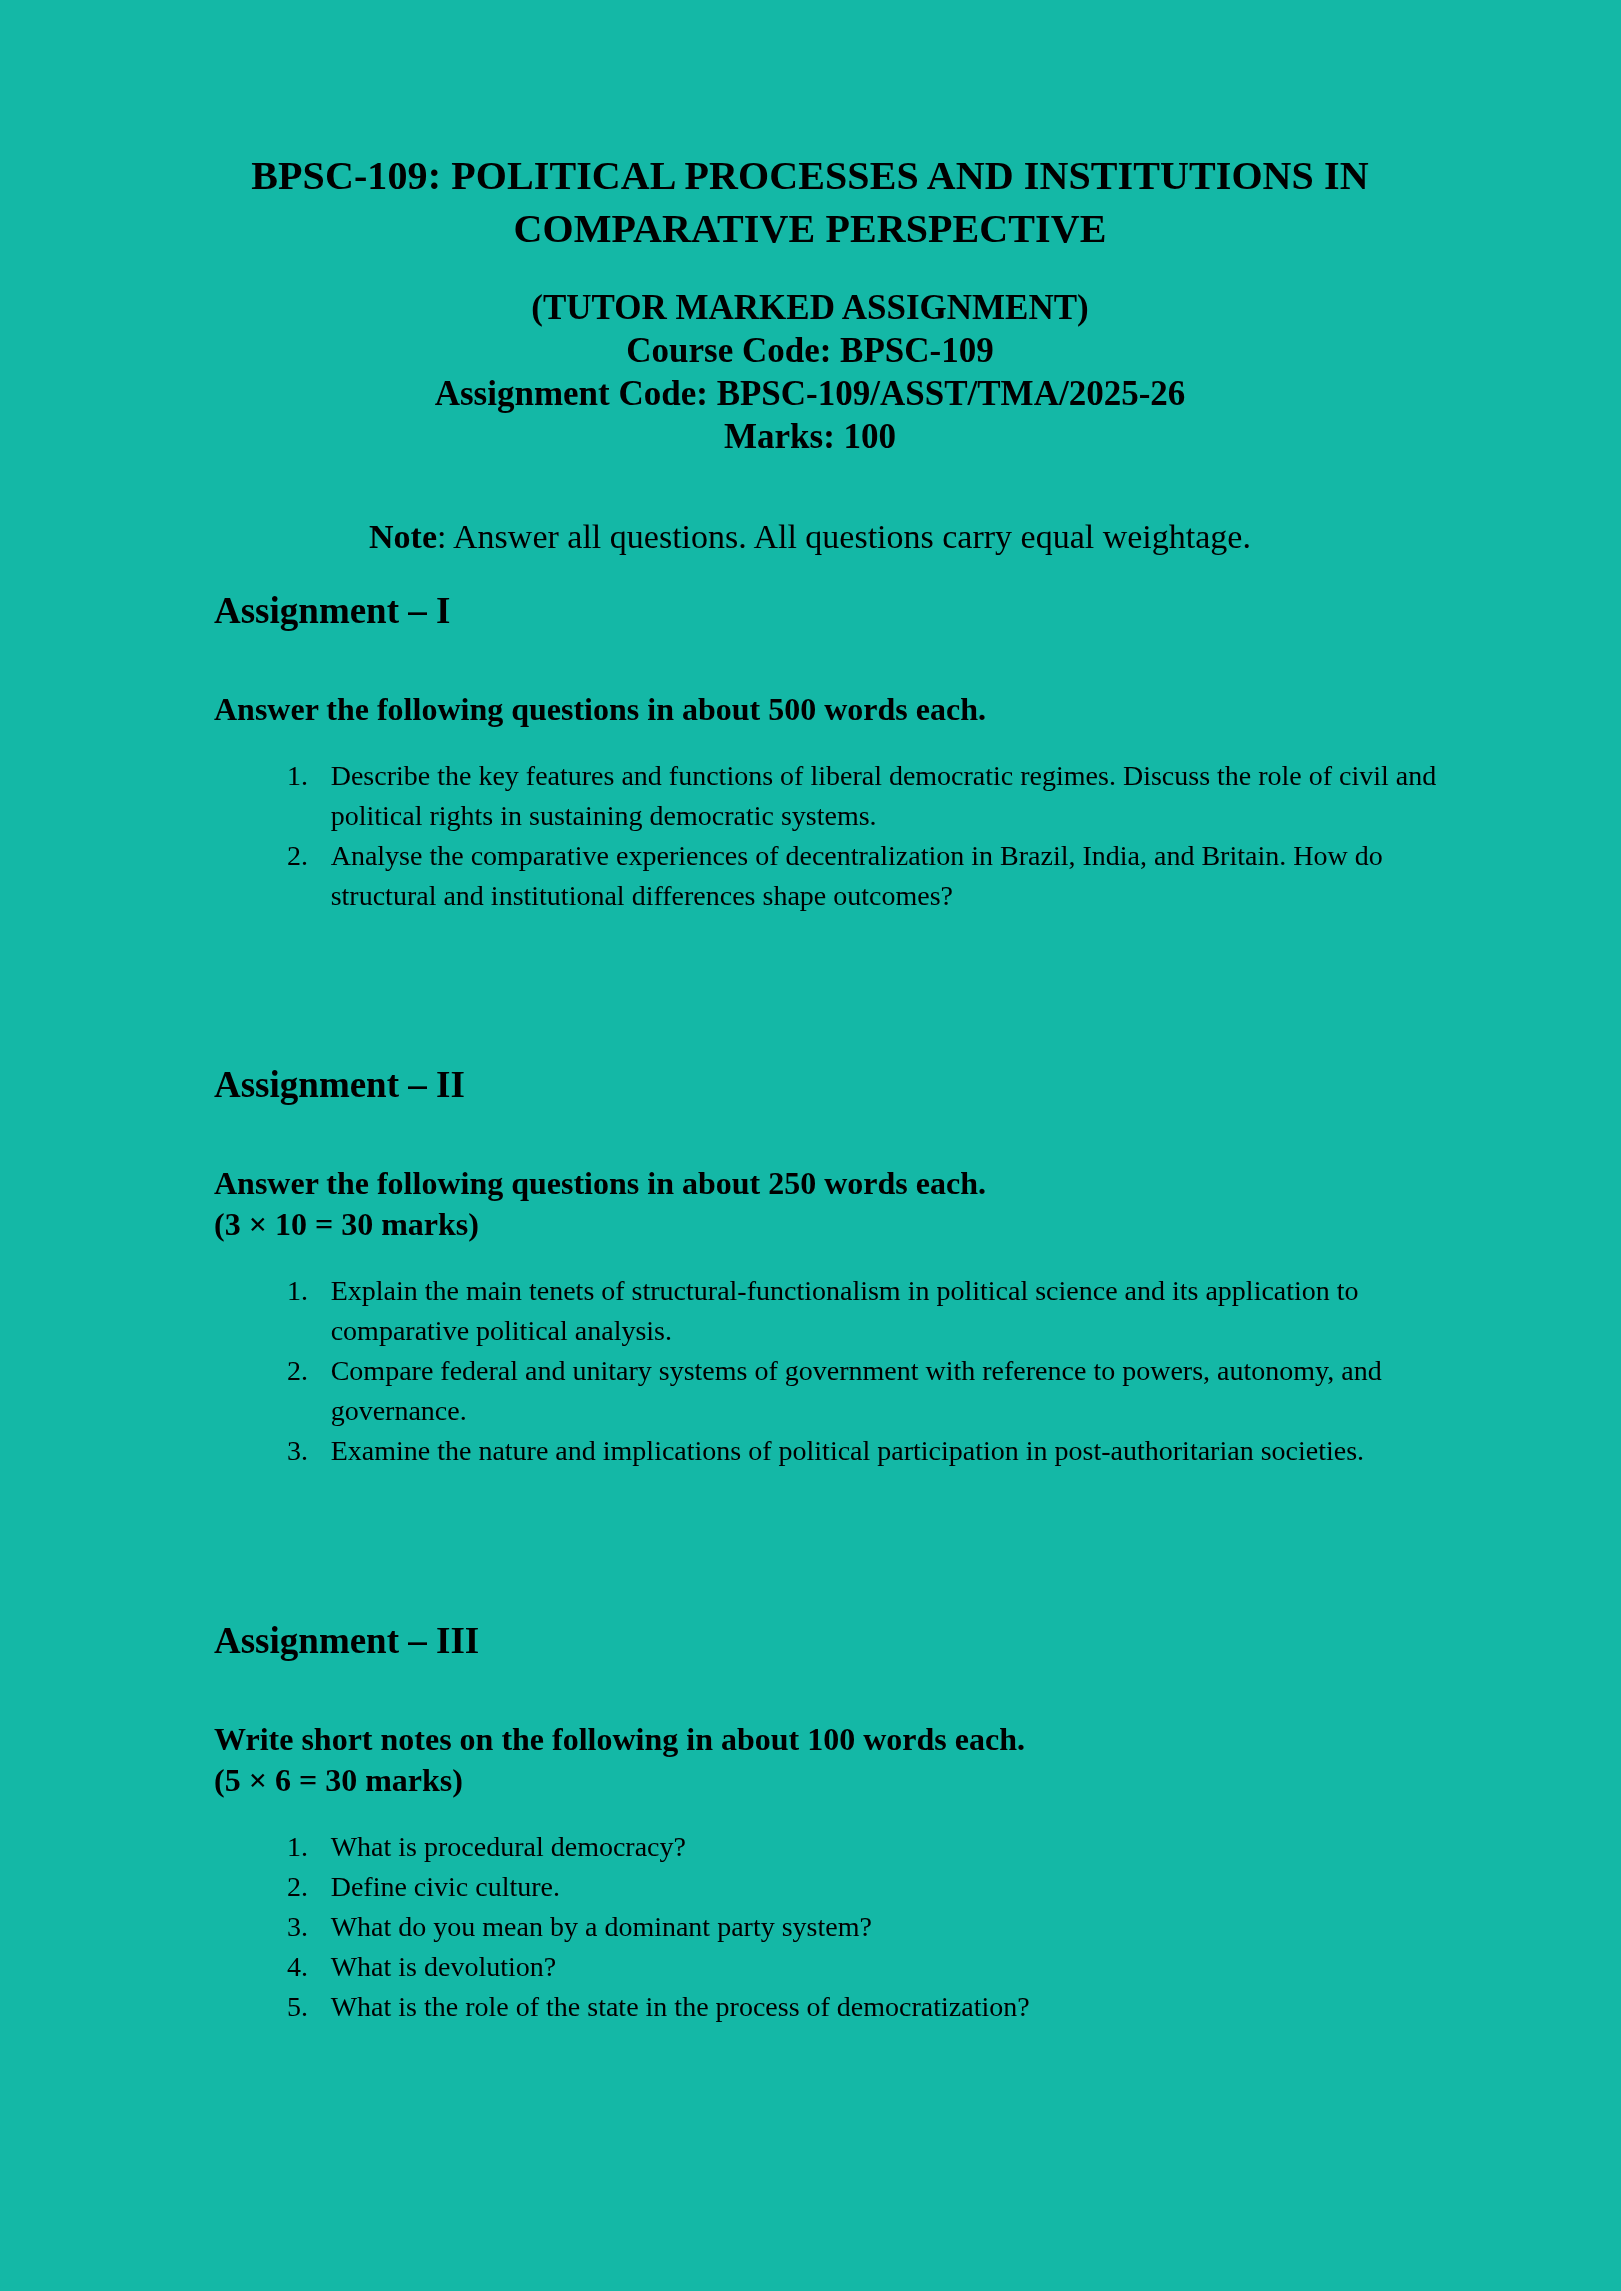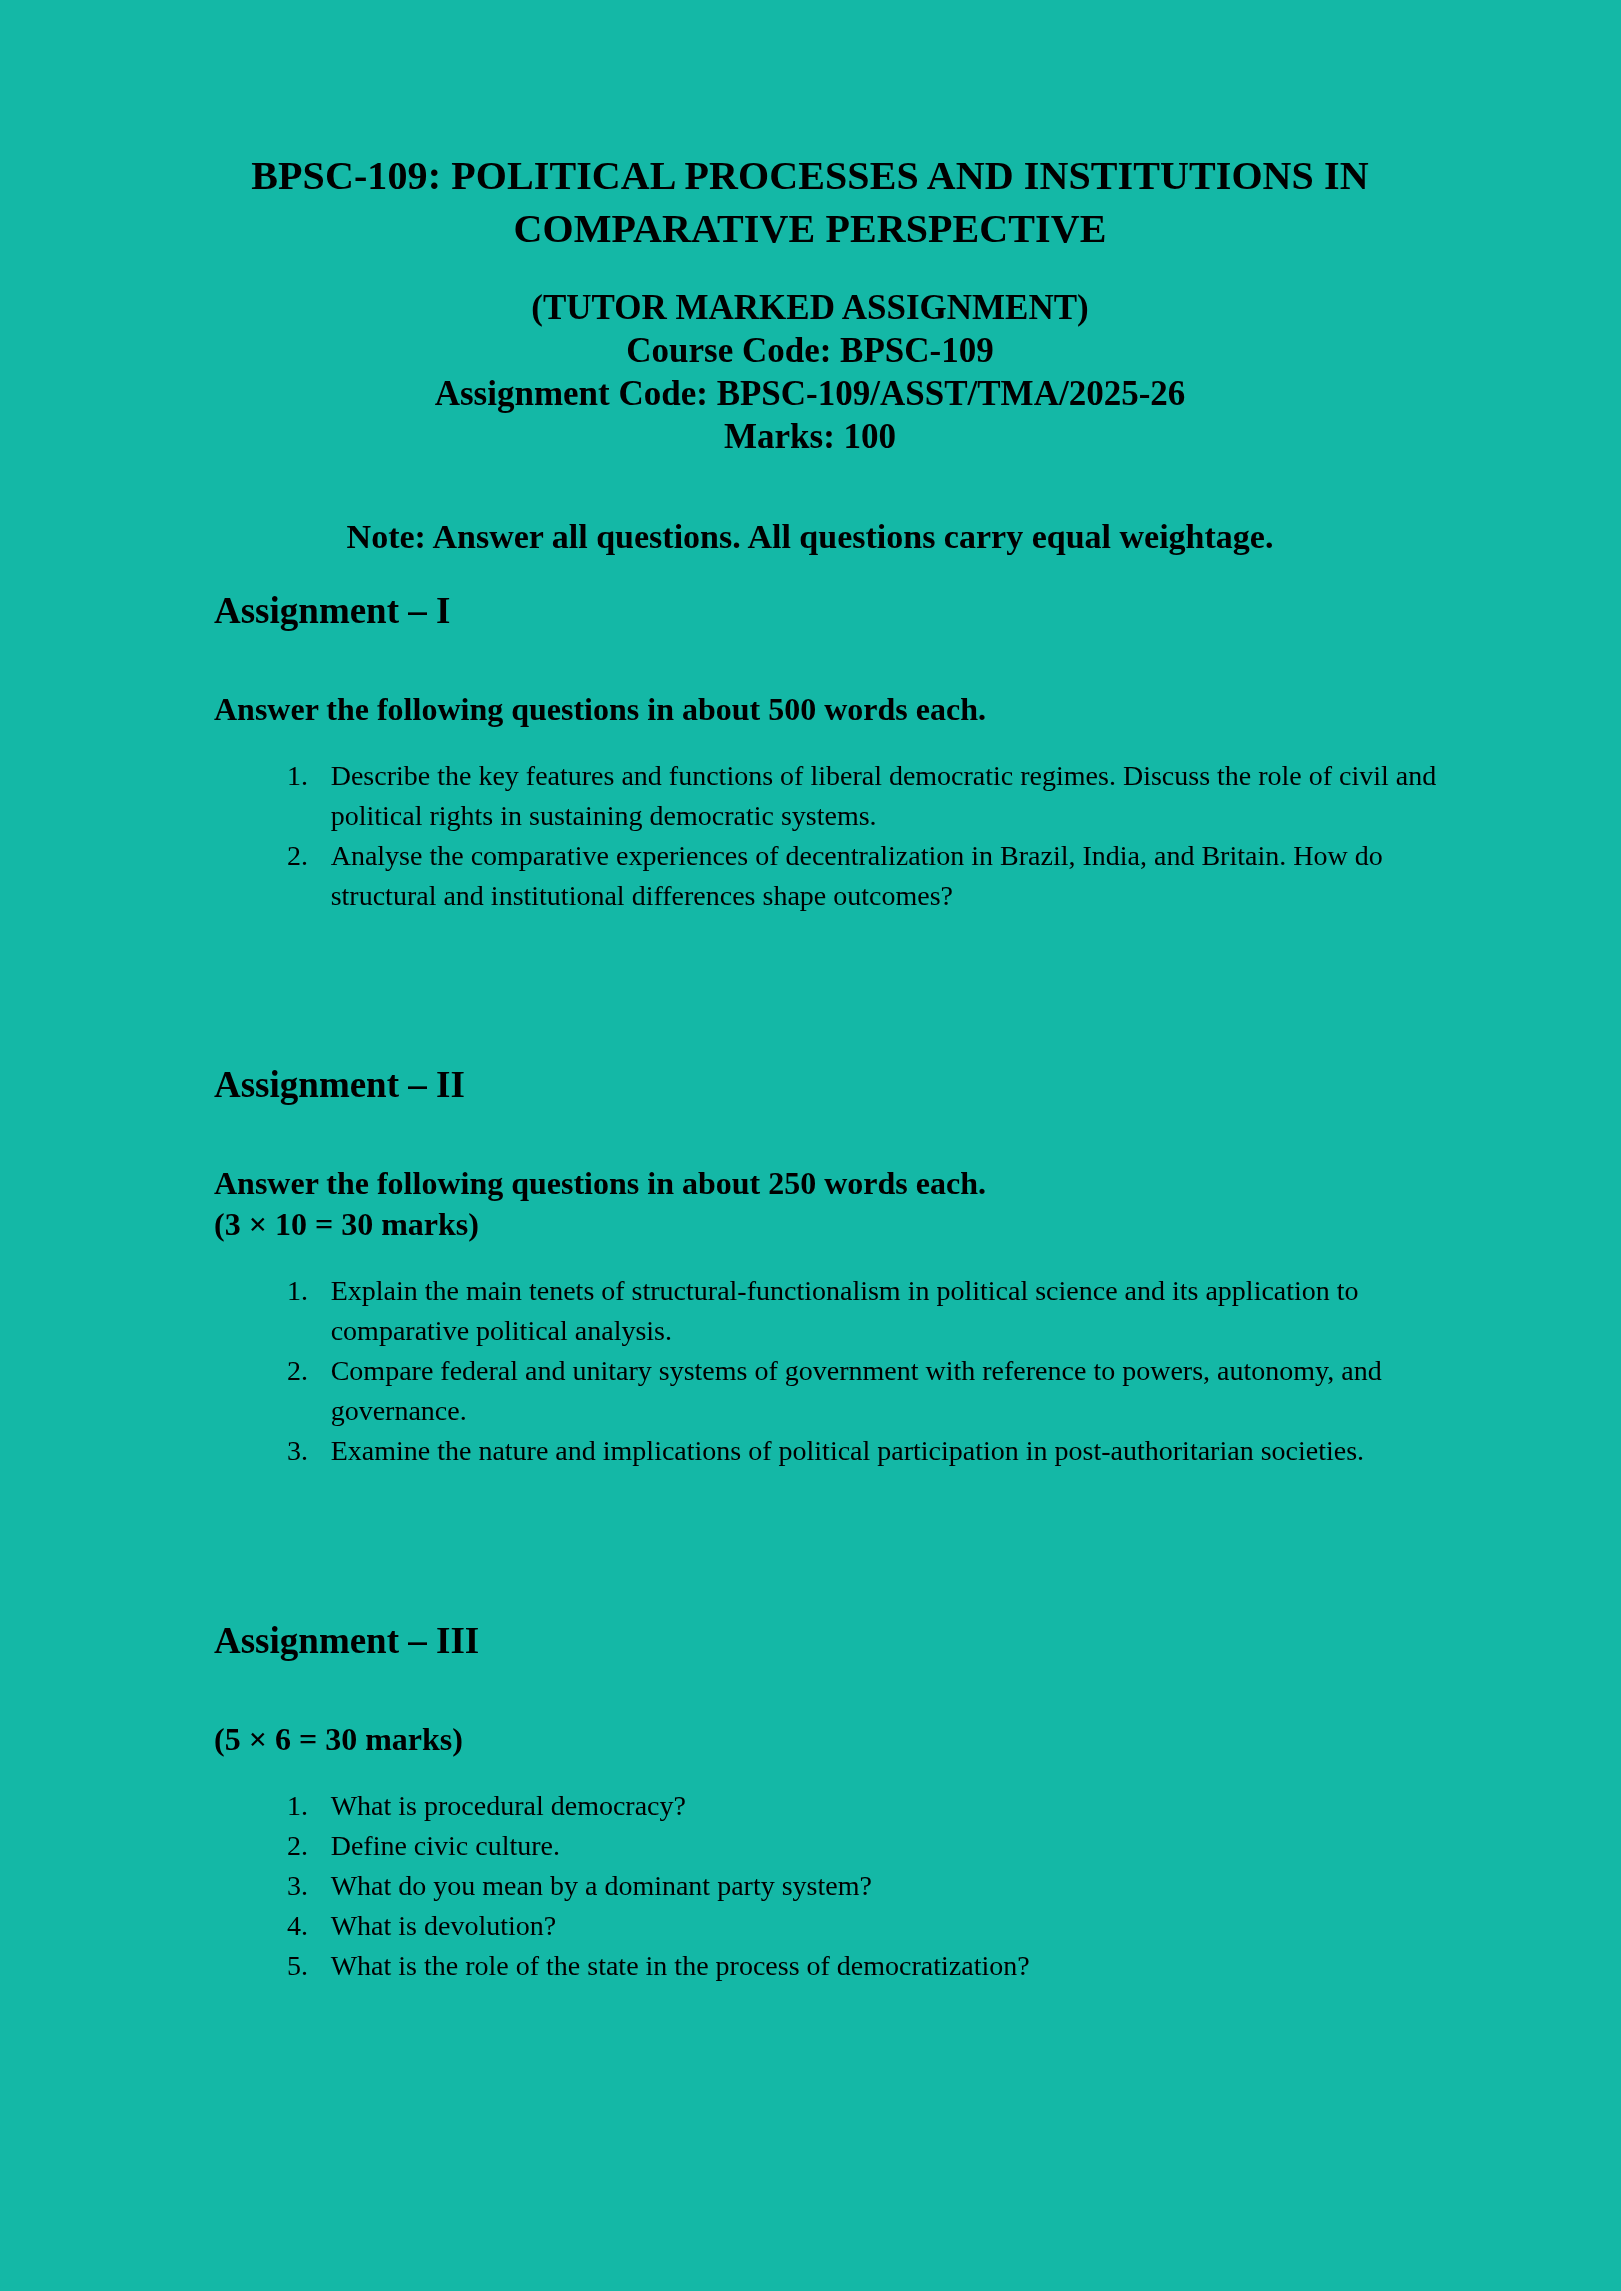--- a/index.html
+++ b/index.html
@@ -49,21 +49,21 @@
   .note-line {
     position: absolute;
     left: 222px;
     top: 515px;
     width: 1176px;
     text-align: center;
     font-size: 34px;
     line-height: 43px;
   }
   .note-line .lbl { font-weight: bold; }
-  .note-line .val { font-weight: bold; }
+  .note-line .val { font-weight: normal; }
 
   
   .section { position: absolute; left: 214px; width: 1235px; }
   .section-heading {
     font-weight: bold;
     font-size: 37px;
     line-height: 45px;
     margin: 0 0 0 0;
   }
   .section-instructions {
@@ -139,20 +139,21 @@
     <ol class="qlist">
       <li>Explain the main tenets of structural-functionalism in political science and its application to comparative political analysis.</li>
       <li>Compare federal and unitary systems of government with reference to powers, autonomy, and governance.</li>
       <li>Examine the nature and implications of political participation in post-authoritarian societies.</li>
     </ol>
   </div>
 
   <div class="section" id="section-3">
     <div class="section-heading">Assignment – III</div>
     <div class="section-instructions">
+      <span class="instr-line">Write short notes on the following in about 100 words each.</span>
       <span class="instr-line">(5 × 6 = 30 marks)</span>
     </div>
     <ol class="qlist tight">
       <li>What is procedural democracy?</li>
       <li>Define civic culture.</li>
       <li>What do you mean by a dominant party system?</li>
       <li>What is devolution?</li>
       <li>What is the role of the state in the process of democratization?</li>
     </ol>
   </div>

